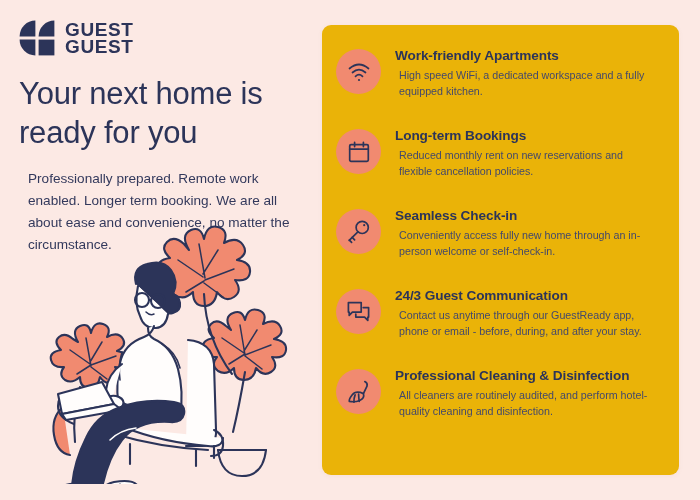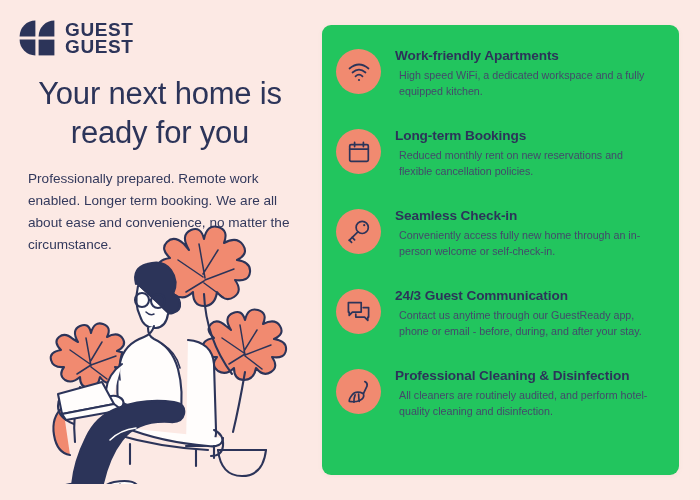--- a/index.html
+++ b/index.html
@@ -61,21 +61,20 @@
     position: absolute;
     left: 19px;
     top: 74px;
     width: 282px;
     font-size: 31px;
     line-height: 1.26;
     font-weight: normal;
     color: #2c3459;
     letter-spacing: -0.2px;
     margin: 0;
-    text-align: center;
   }
 
   .subcopy {
     position: absolute;
     left: 20px;
     top: 160px;
     width: 272px;
     font-size: 13.6px;
     line-height: 1.62;
     color: #33395c;
@@ -90,21 +89,21 @@
     height: 262px;
   }
 
   
   .card {
     position: absolute;
     left: 322px;
     top: 25px;
     width: 357px;
     height: 450px;
-    background: #22c55e;
+    background: #eab308;
     border-radius: 9px;
     box-shadow: 0 1px 5px rgba(160, 110, 100, 0.07);
   }
 
   .feature-list {
     position: absolute;
     left: 0;
     top: 0;
     width: 100%;
     padding: 22px 14px 0 14px;

